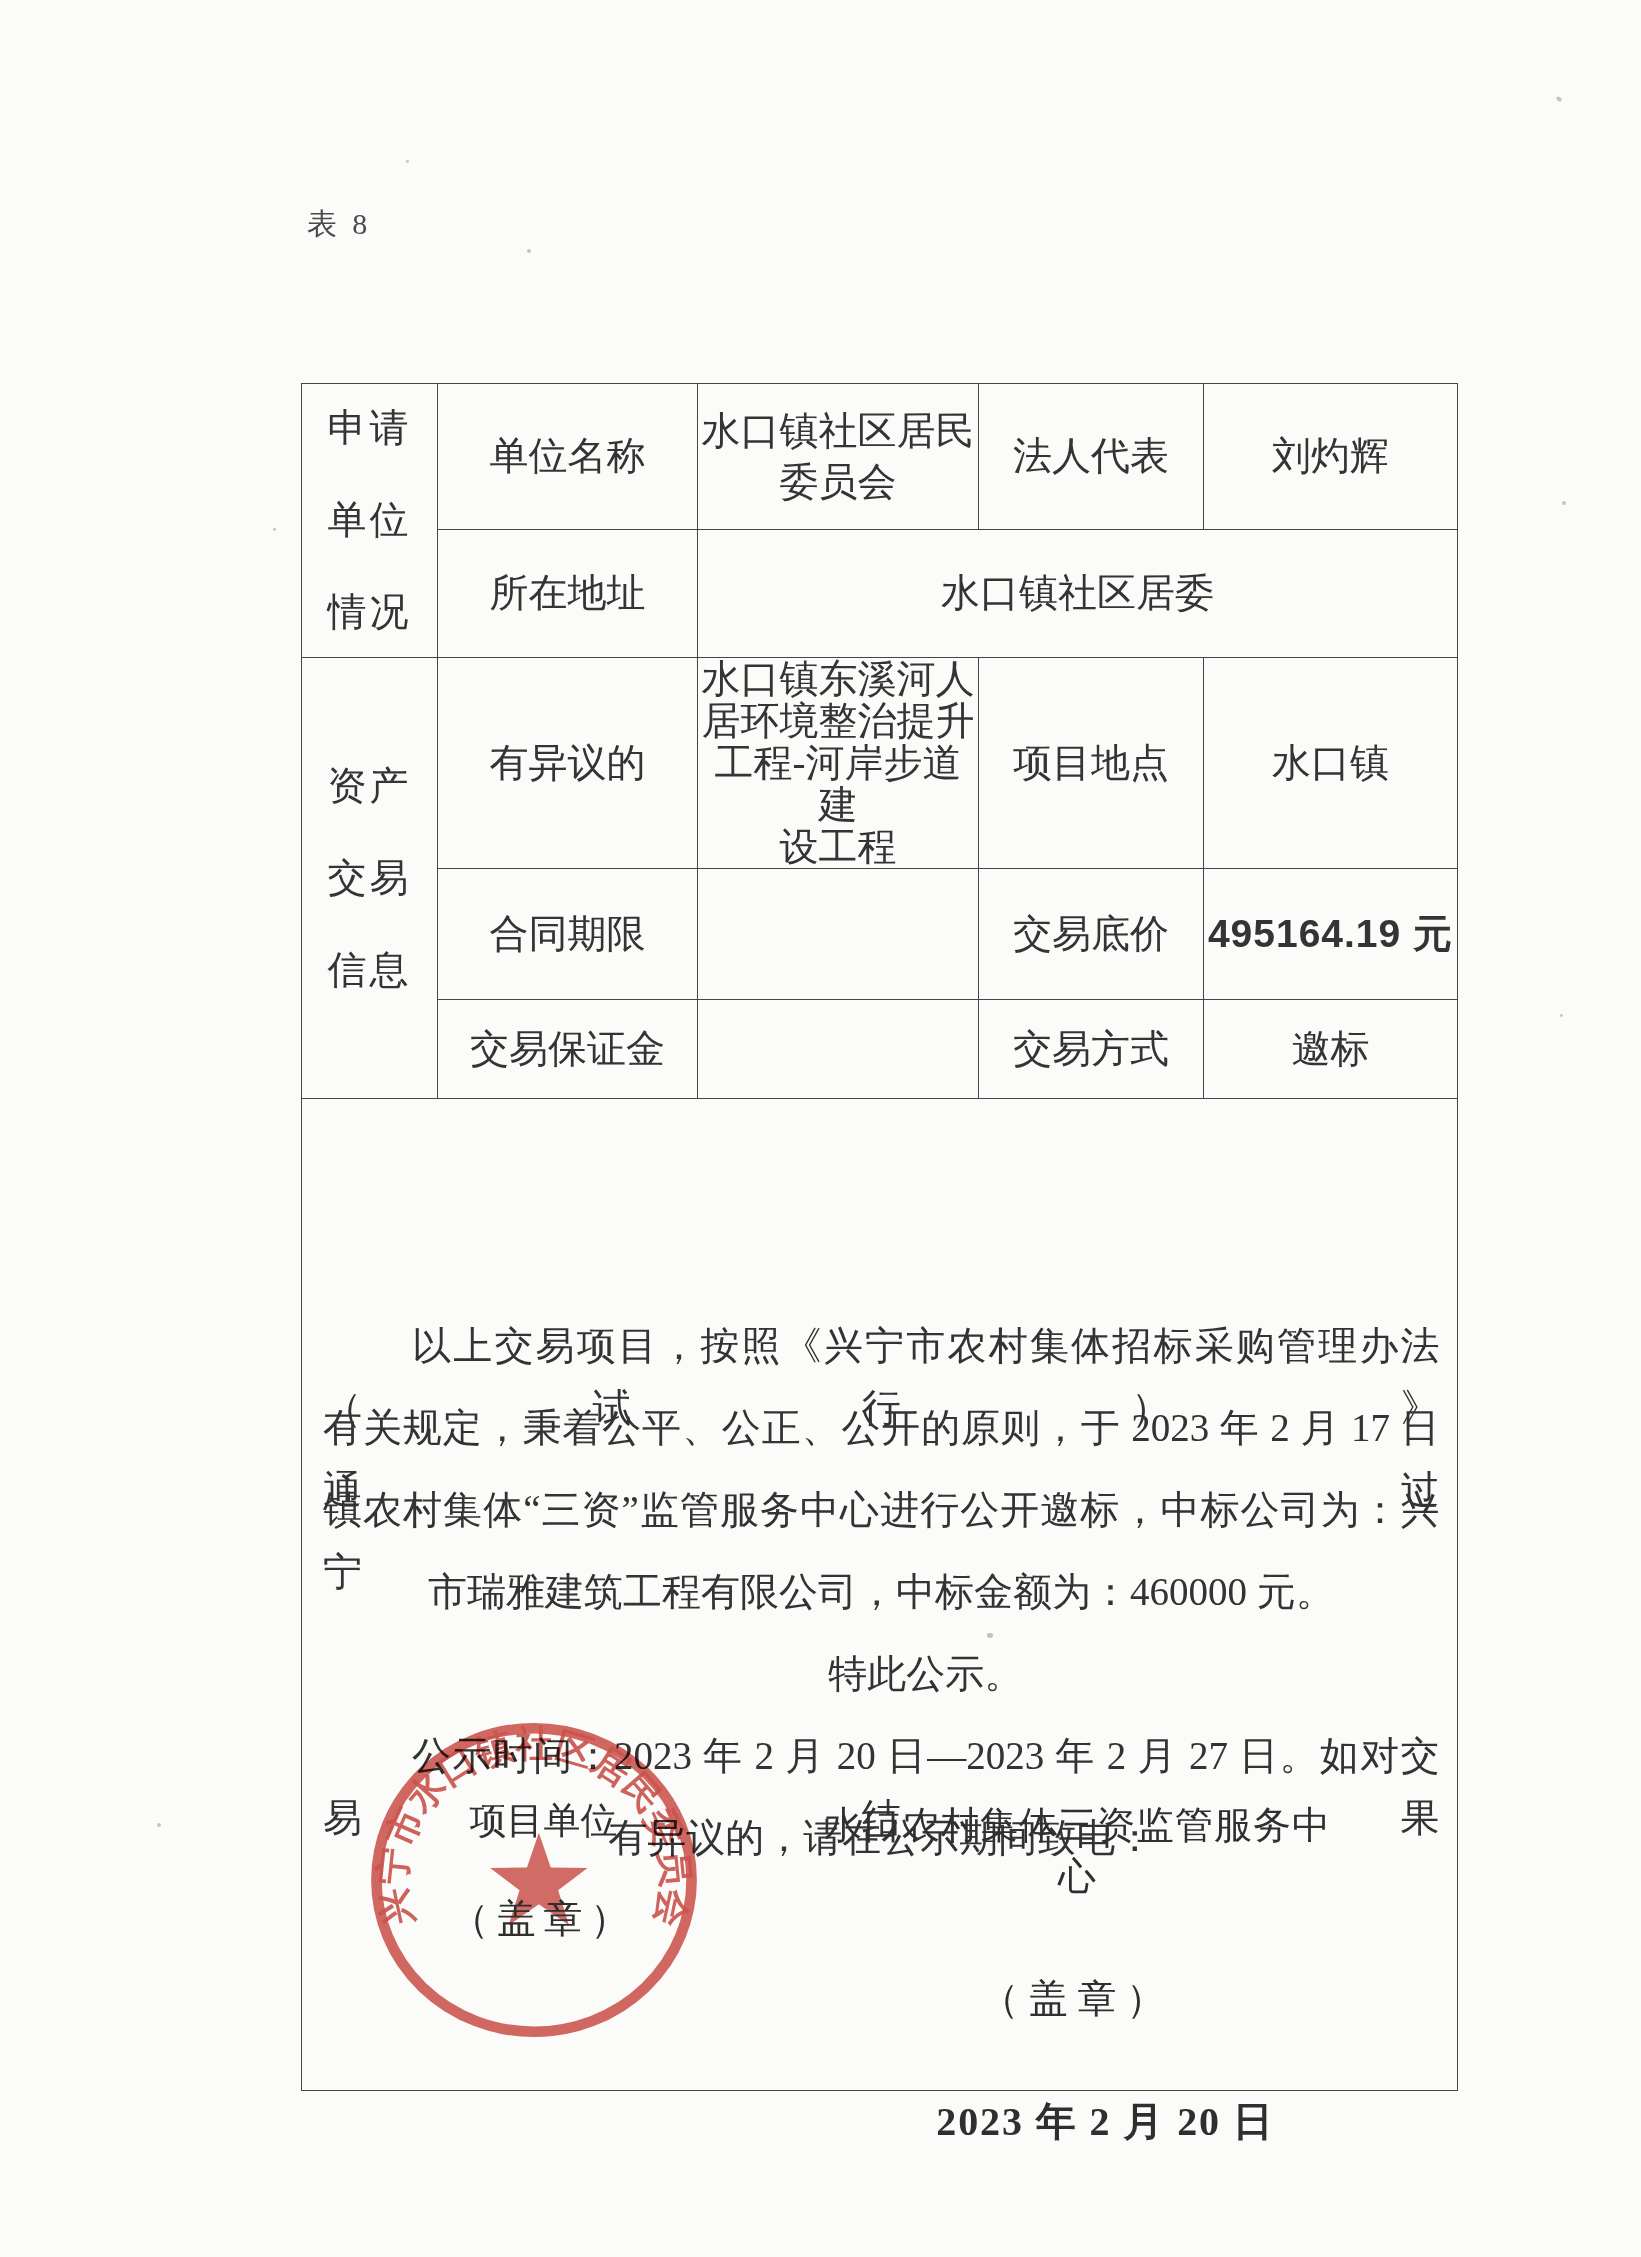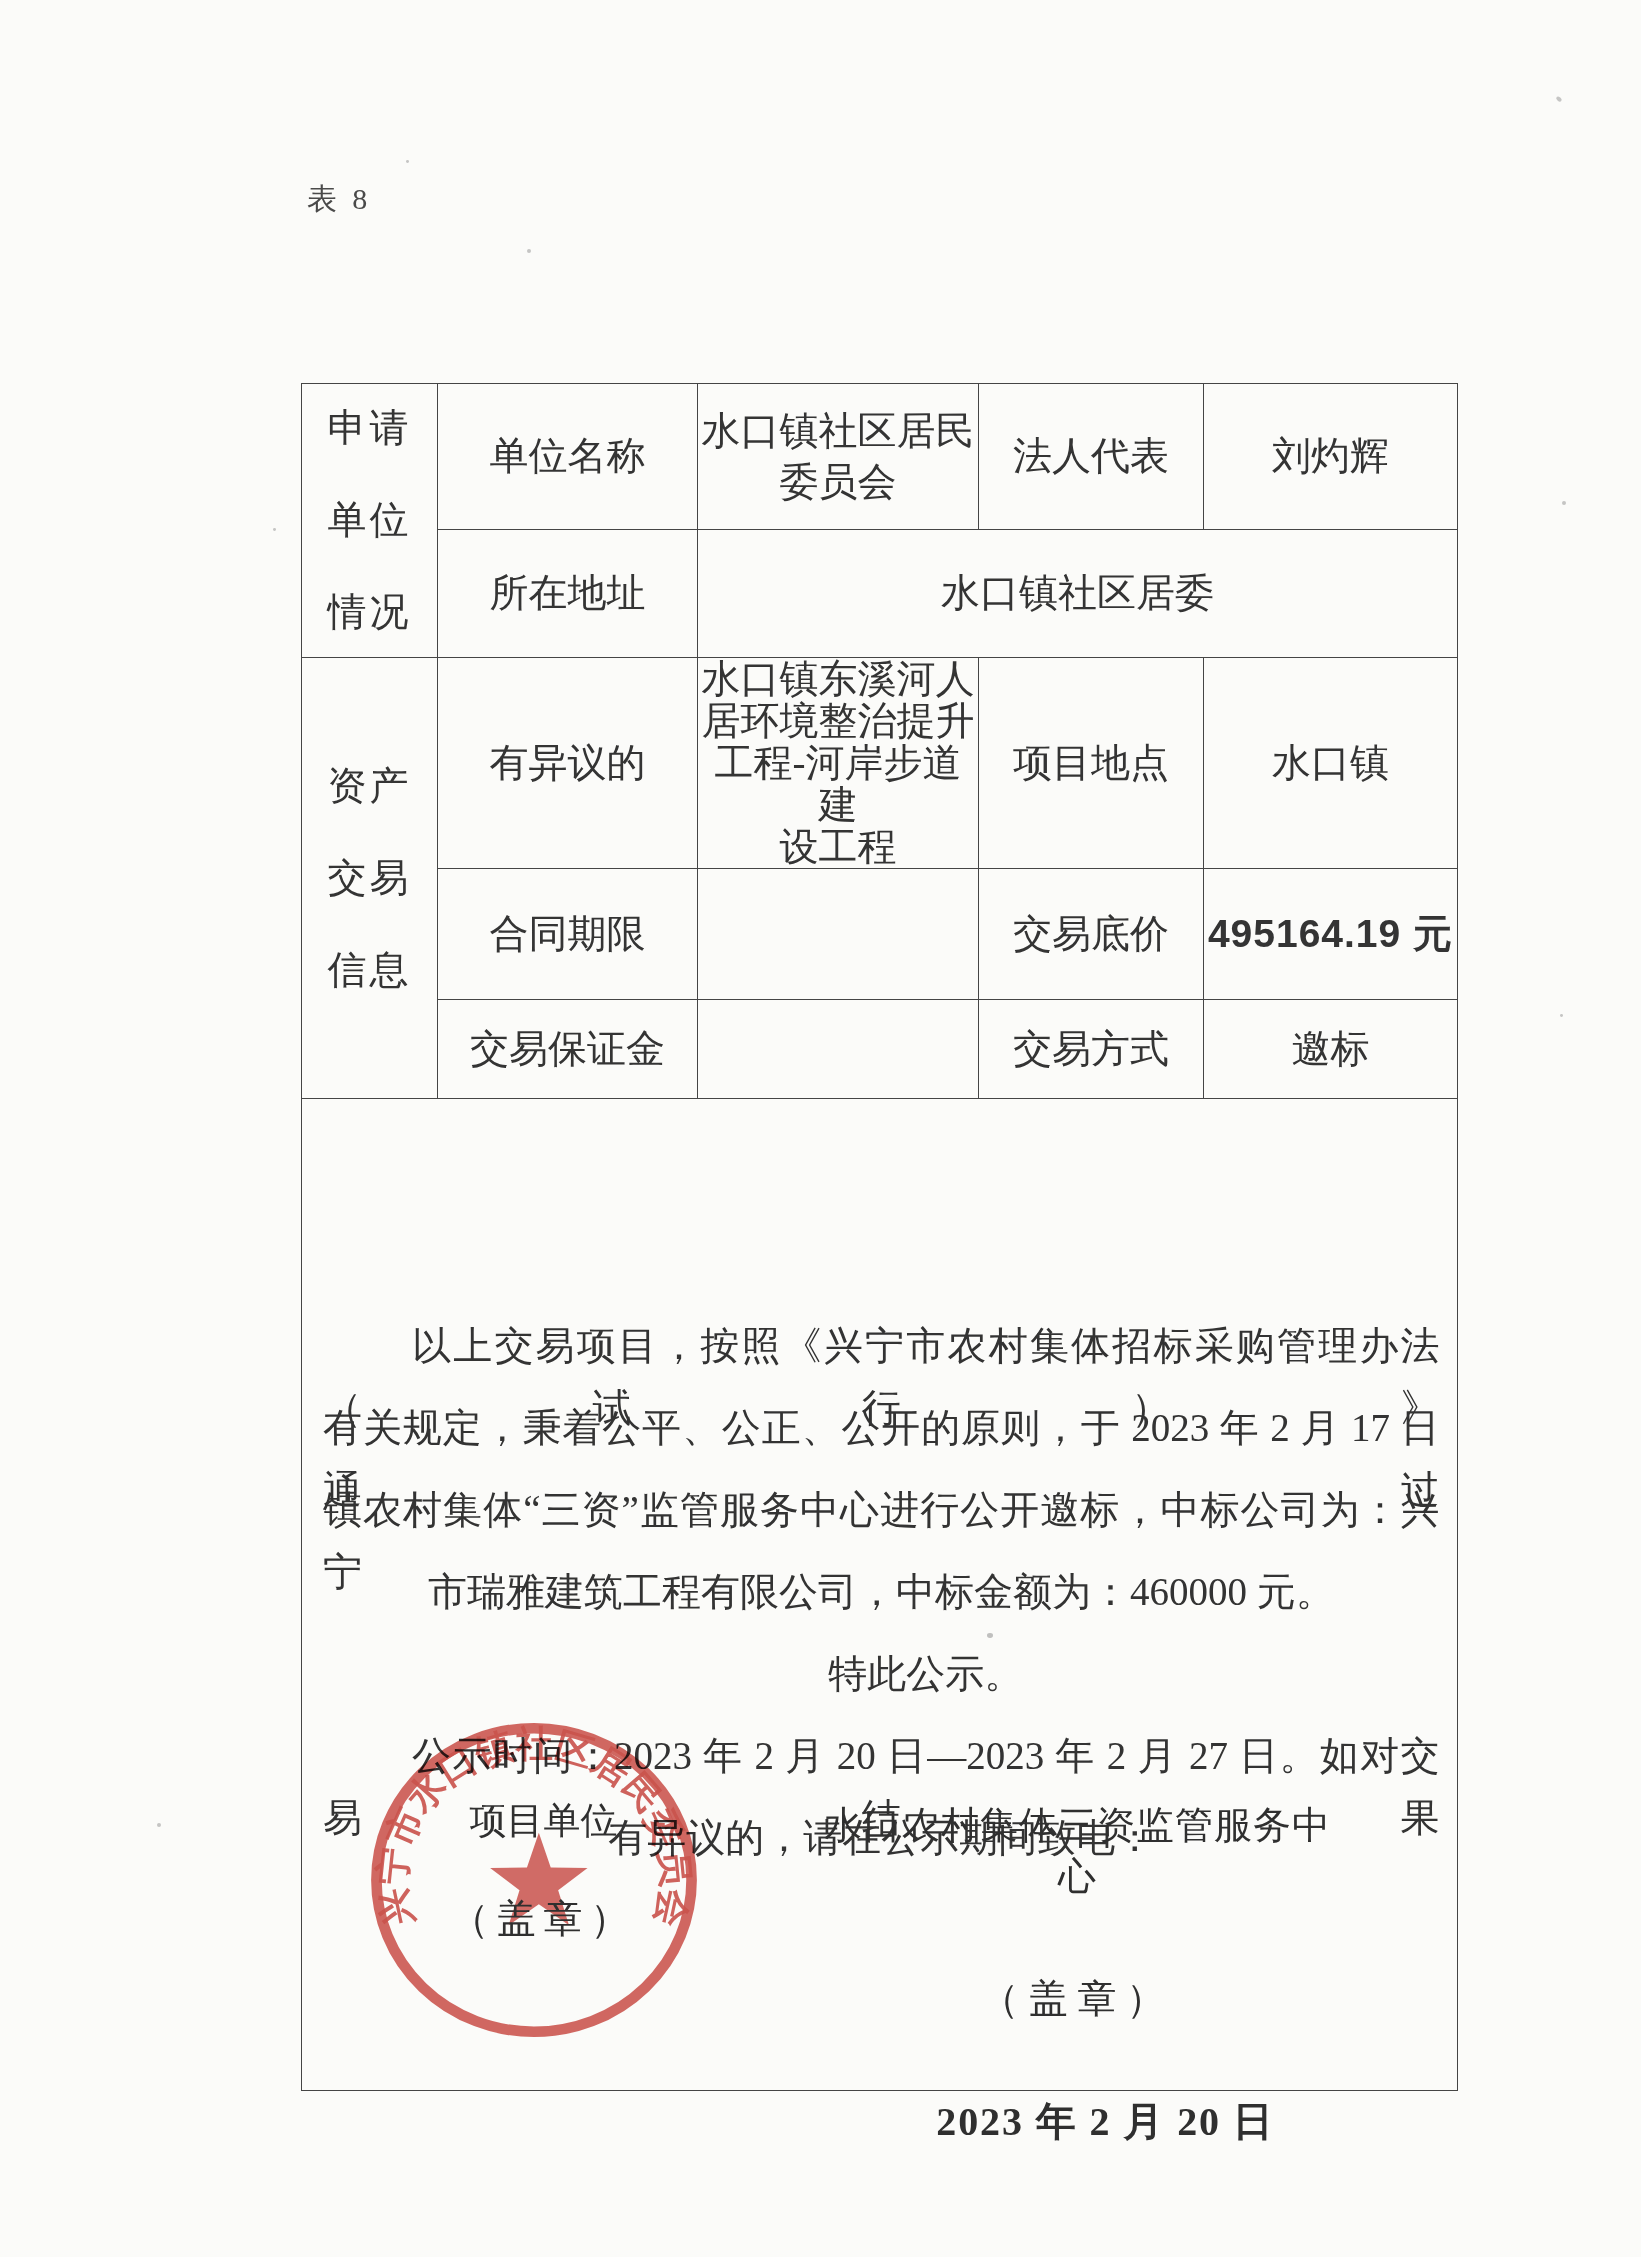--- a/index.html
+++ b/index.html
@@ -7,21 +7,21 @@
   .page {
     position:relative;
     width:1641px; height:2257px;
     margin:0 auto;
     background:#fbfbf9;
     color:#333;
     font-family:"Liberation Serif","DejaVu Serif",serif;
     overflow:hidden;
   }
   .form-tag {
-    position:absolute; left:307px; top:179px;
+    position:absolute; left:307px; top:204px;
     font-size:30px; color:#4a4a4a; letter-spacing:3.9px;
   }
   .doc-title {
     position:absolute; left:299px; top:297px; width:1110px;
     text-align:center;
     font-family:"Liberation Sans","DejaVu Sans",sans-serif;
     font-weight:700; font-size:46px; color:#2d2d2d;
     letter-spacing:1.9px;
   }
   table.main {

